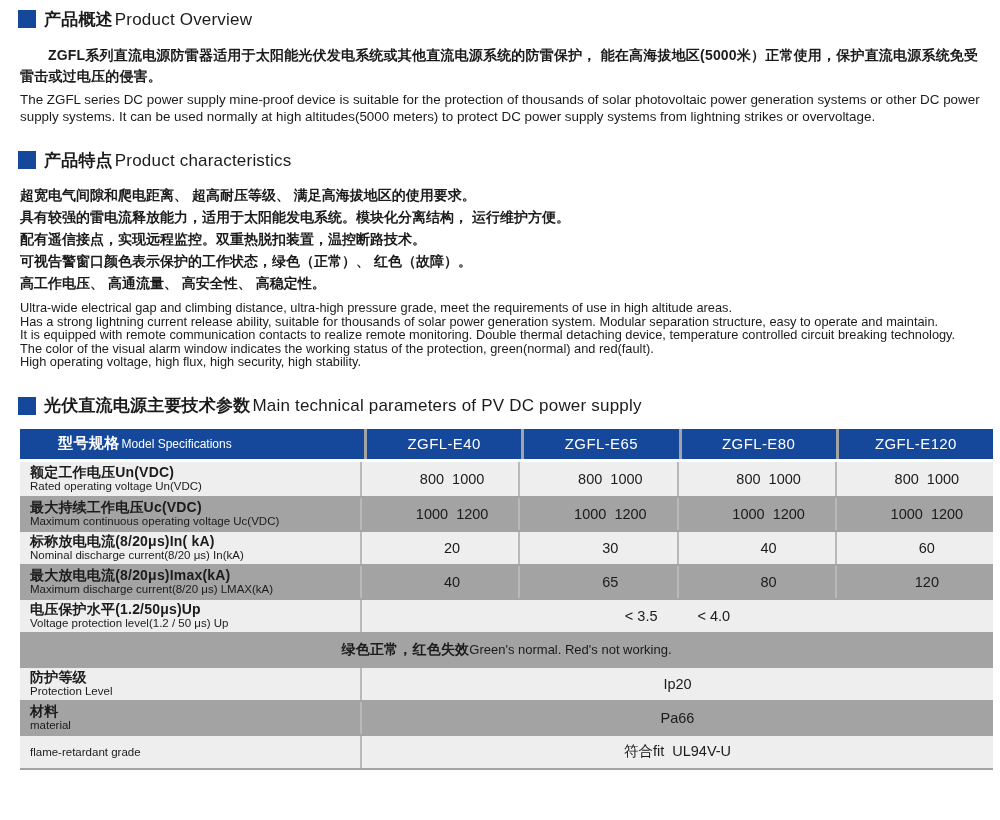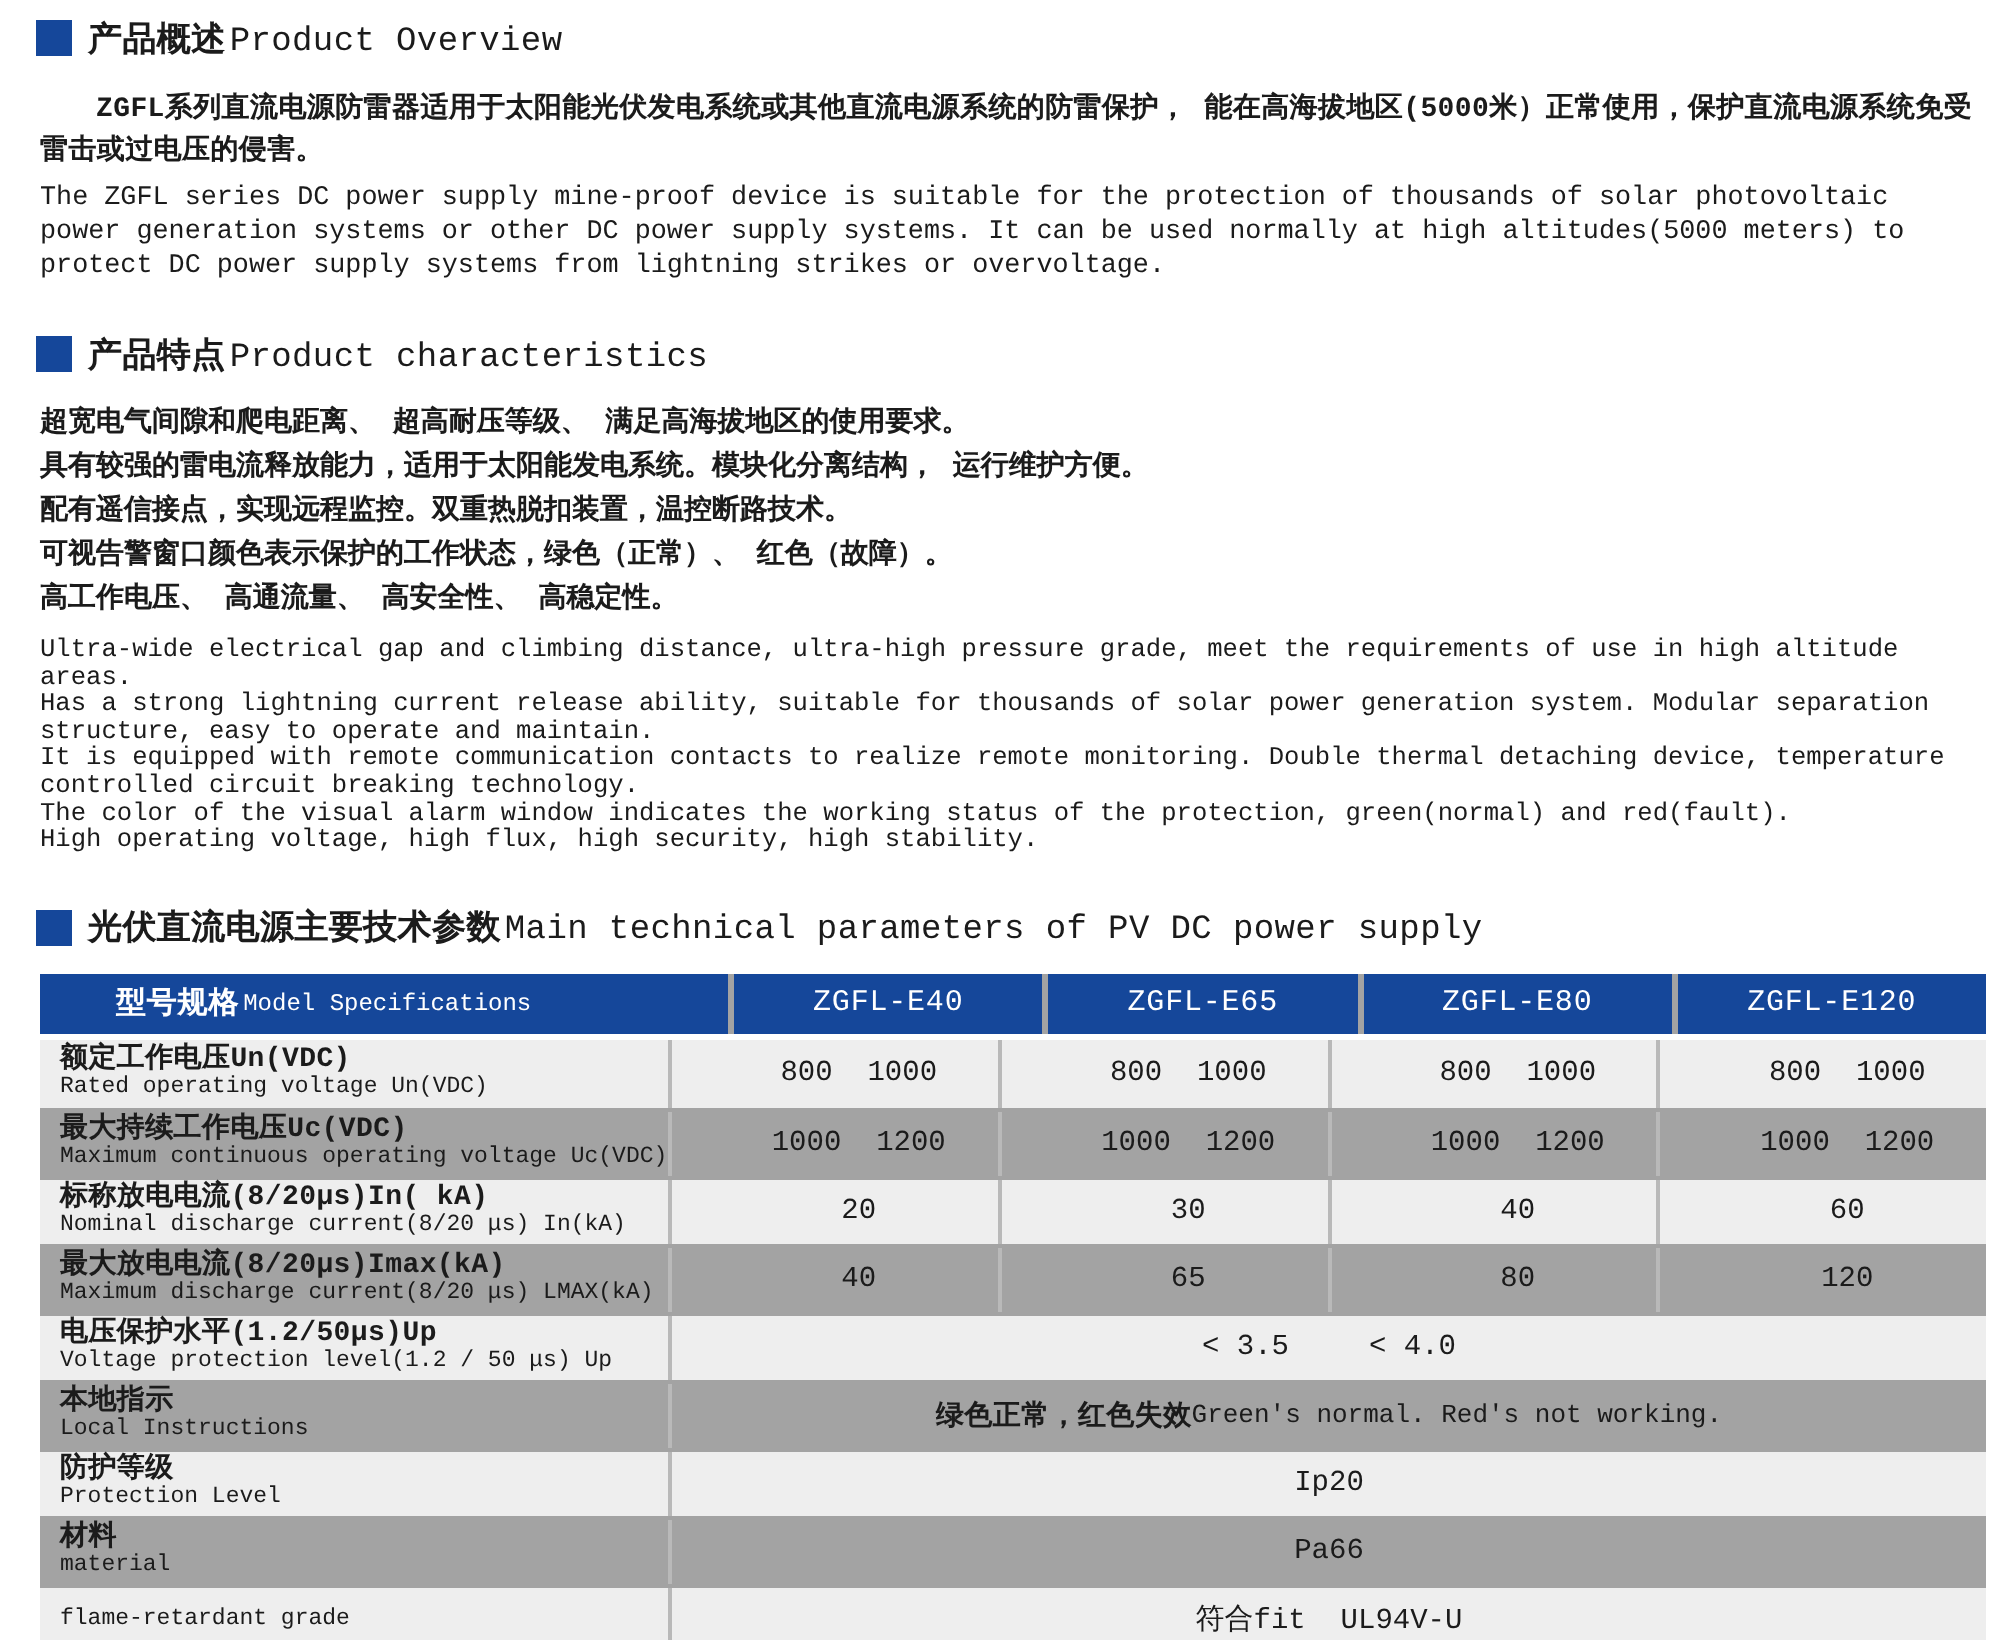--- a/index.html
+++ b/index.html
@@ -10,21 +10,21 @@
     --vline:#b9b9b9;
   }
   *{margin:0;padding:0;box-sizing:border-box;}
   html,body{background:#ffffff;}
   body{
     width:1000px;height:820px;
     font-family:"Liberation Sans","DejaVu Sans",sans-serif;
     color:var(--ink);
     overflow:hidden;
   }
-  .page{width:1000px;height:820px;padding-top:8px;font-family:Liberation Mono, monospace;}
+  .page{width:1000px;height:820px;padding-top:8px;}
 
   
   .sec-header{display:flex;align-items:center;gap:8px;margin-left:18px;height:22px;}
   .bullet{width:18px;height:18px;background:var(--blue);flex:0 0 auto;}
   .sec-title{font-size:17px;font-weight:700;white-space:nowrap;letter-spacing:.2px;}
   .sec-title .en{font-weight:400;margin-left:2px;}
 
   
   .para-zh{
     margin:15px 20px 0 20px;width:966px;
@@ -62,21 +62,21 @@
   .t-head .h-label .en{font-size:12px;font-weight:400;margin-left:2px;}
   .t-head .h-model{
     flex:1;display:flex;align-items:center;justify-content:center;
     border-left:3px solid #a3a3a3;font-size:15px;letter-spacing:.4px;
   }
 
   .t-row{display:flex;height:34px;background:#a3a3a3;}
   .t-row.alt{background:var(--row-gray);}
   .t-row + .t-row{border-top:2px solid var(--hline);}
   .t-label{
-    width:316px;border-right:2px solid var(--vline);
+    width:342px;border-right:2px solid var(--vline);
     display:flex;flex-direction:column;justify-content:center;
     padding-left:10px;
   }
   .t-label .zh{font-size:14px;font-weight:600;line-height:15px;letter-spacing:.2px;}
   .t-label .en{font-size:11.5px;font-weight:400;line-height:12.5px;}
   .t-data{flex:1;display:flex;}
   .t-data .cell{
     flex:1;display:flex;align-items:center;justify-content:center;
     font-size:14.5px;white-space:pre-wrap;padding-left:24px;
   }
@@ -199,24 +199,20 @@
         <div class="t-label">
             <span class="zh">电压保护水平(1.2/50μs)Up</span>
             <span class="en">Voltage protection level(1.2 / 50 μs) Up</span>
           </div>
         <div class="t-span">
           <span>&lt; 3.5</span><span class="pair-gap">&lt; 4.0</span>
         </div>
       </div>
 
       <div class="t-row">
-        <div class="t-label">
-            <span class="zh">本地指示</span>
-            <span class="en">Local Instructions</span>
-          </div>
         <div class="t-span">
           <span class="vzh">绿色正常，红色失效</span><span class="ven">Green's normal. Red's not working.</span>
         </div>
       </div>
 
       <div class="t-row alt">
         <div class="t-label">
             <span class="zh">防护等级</span>
             <span class="en">Protection Level</span>
           </div>

